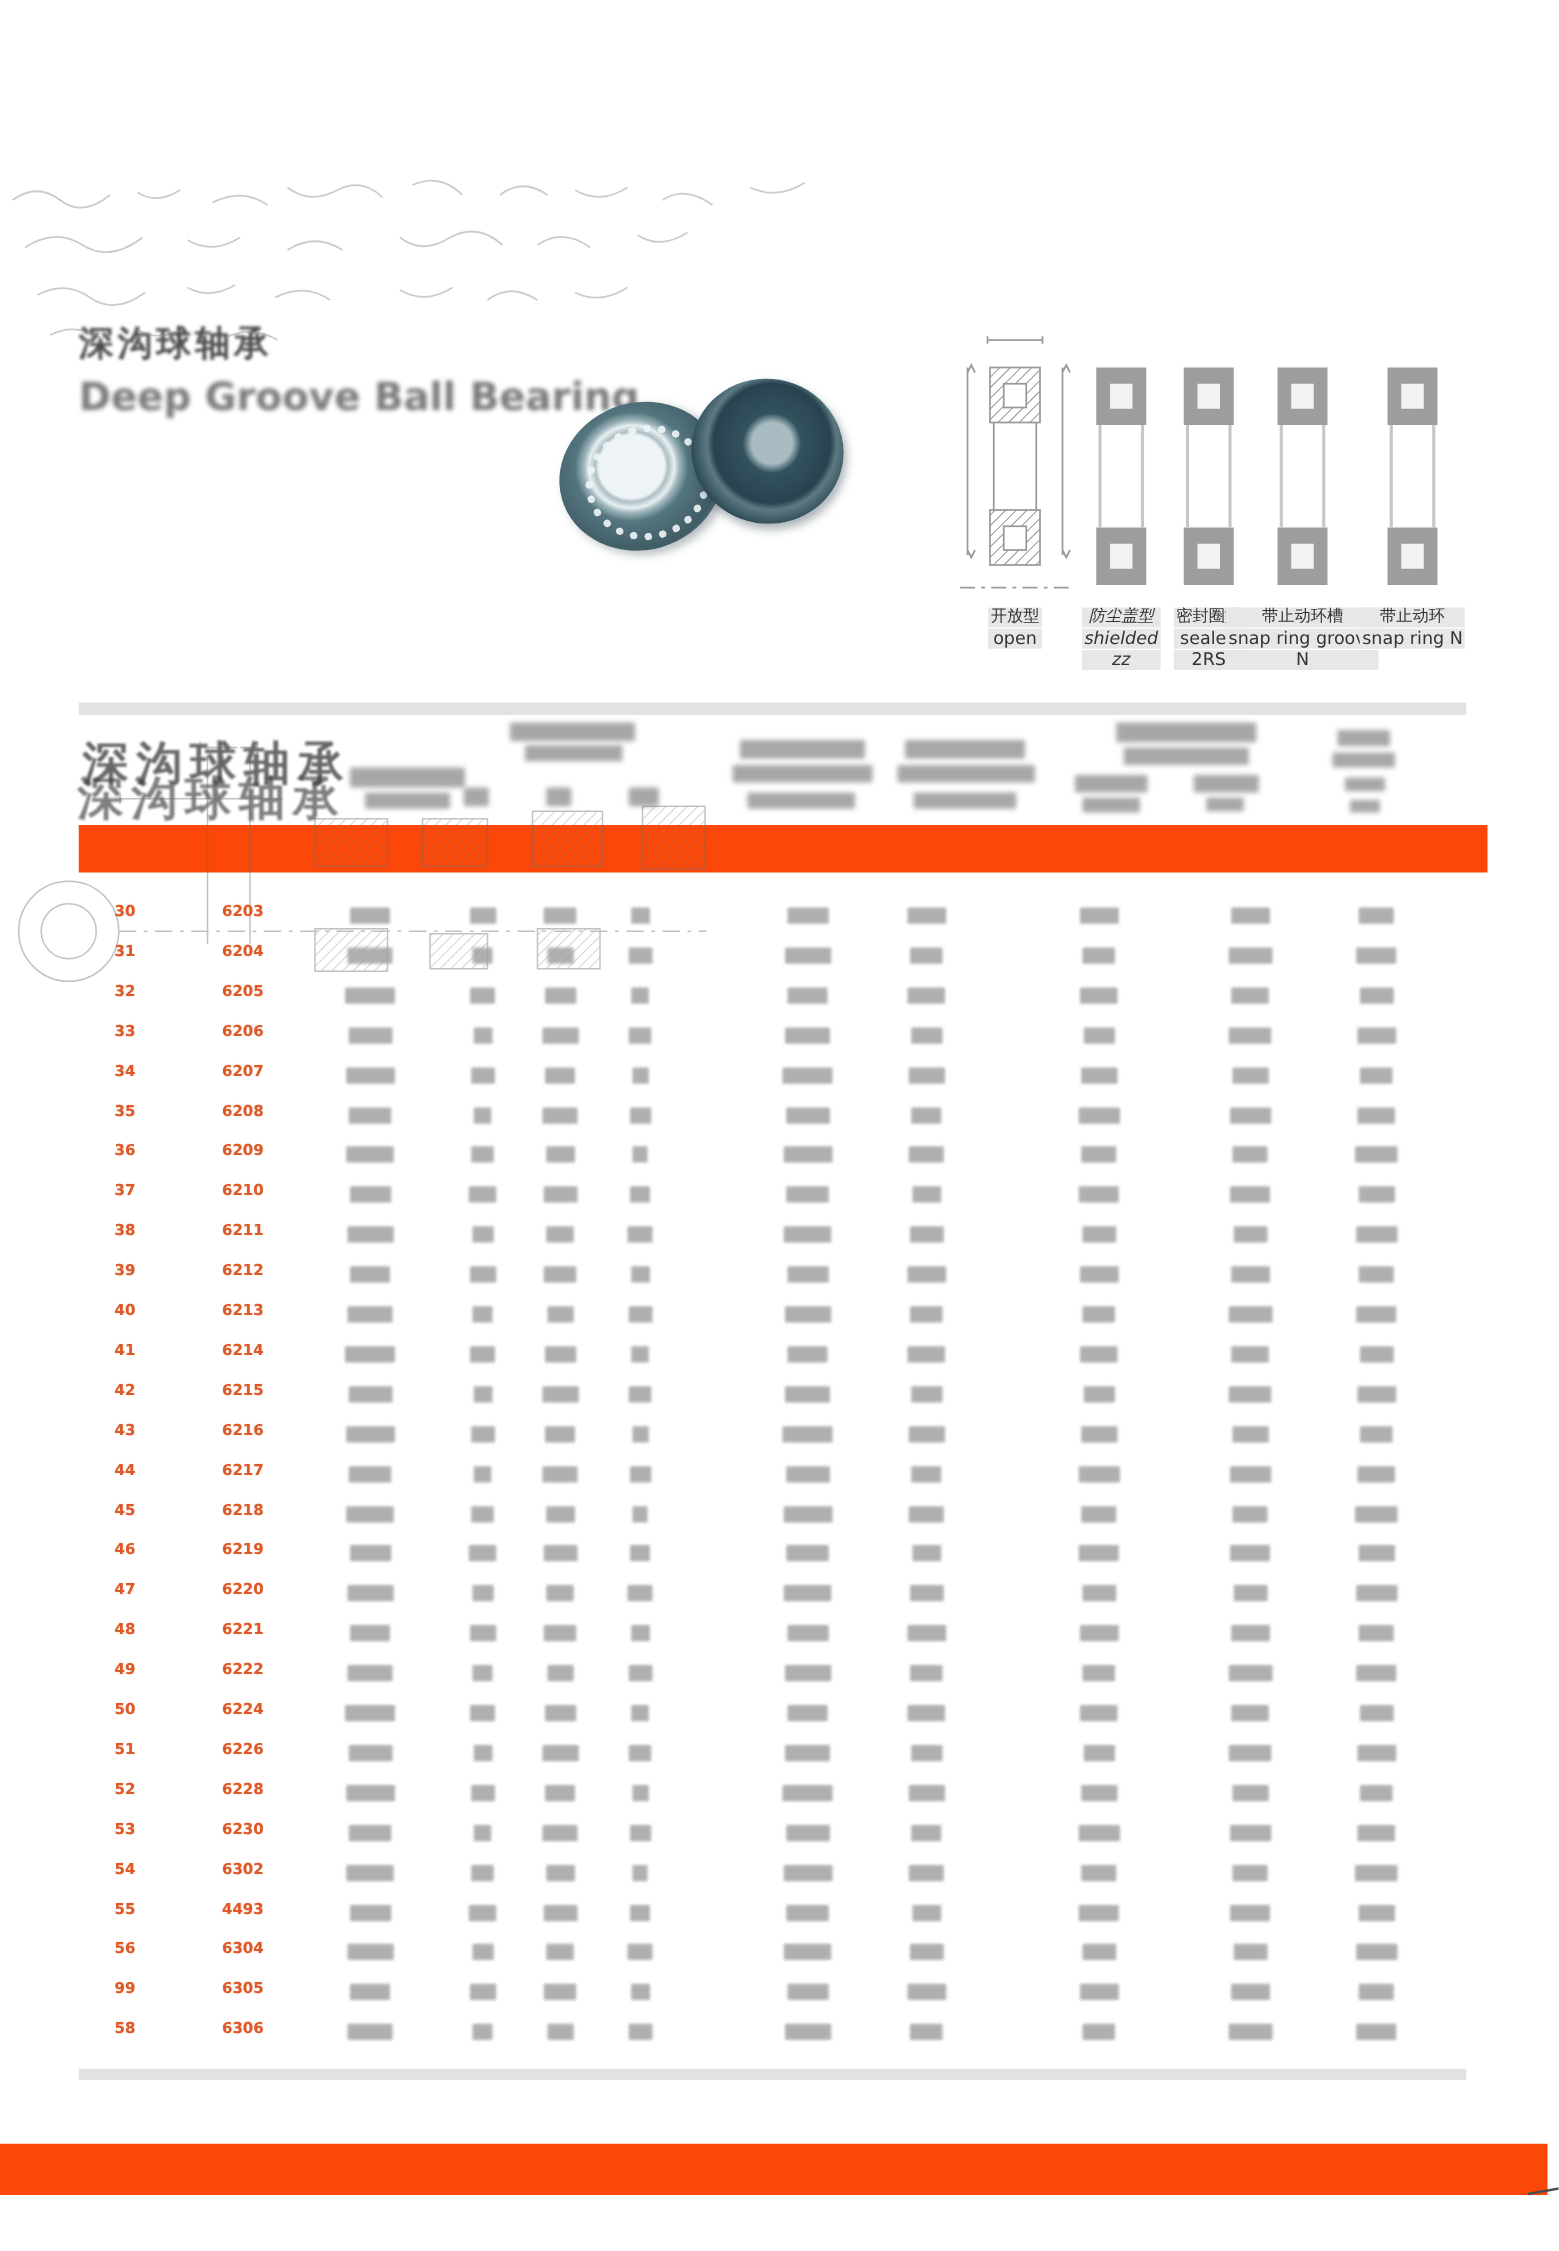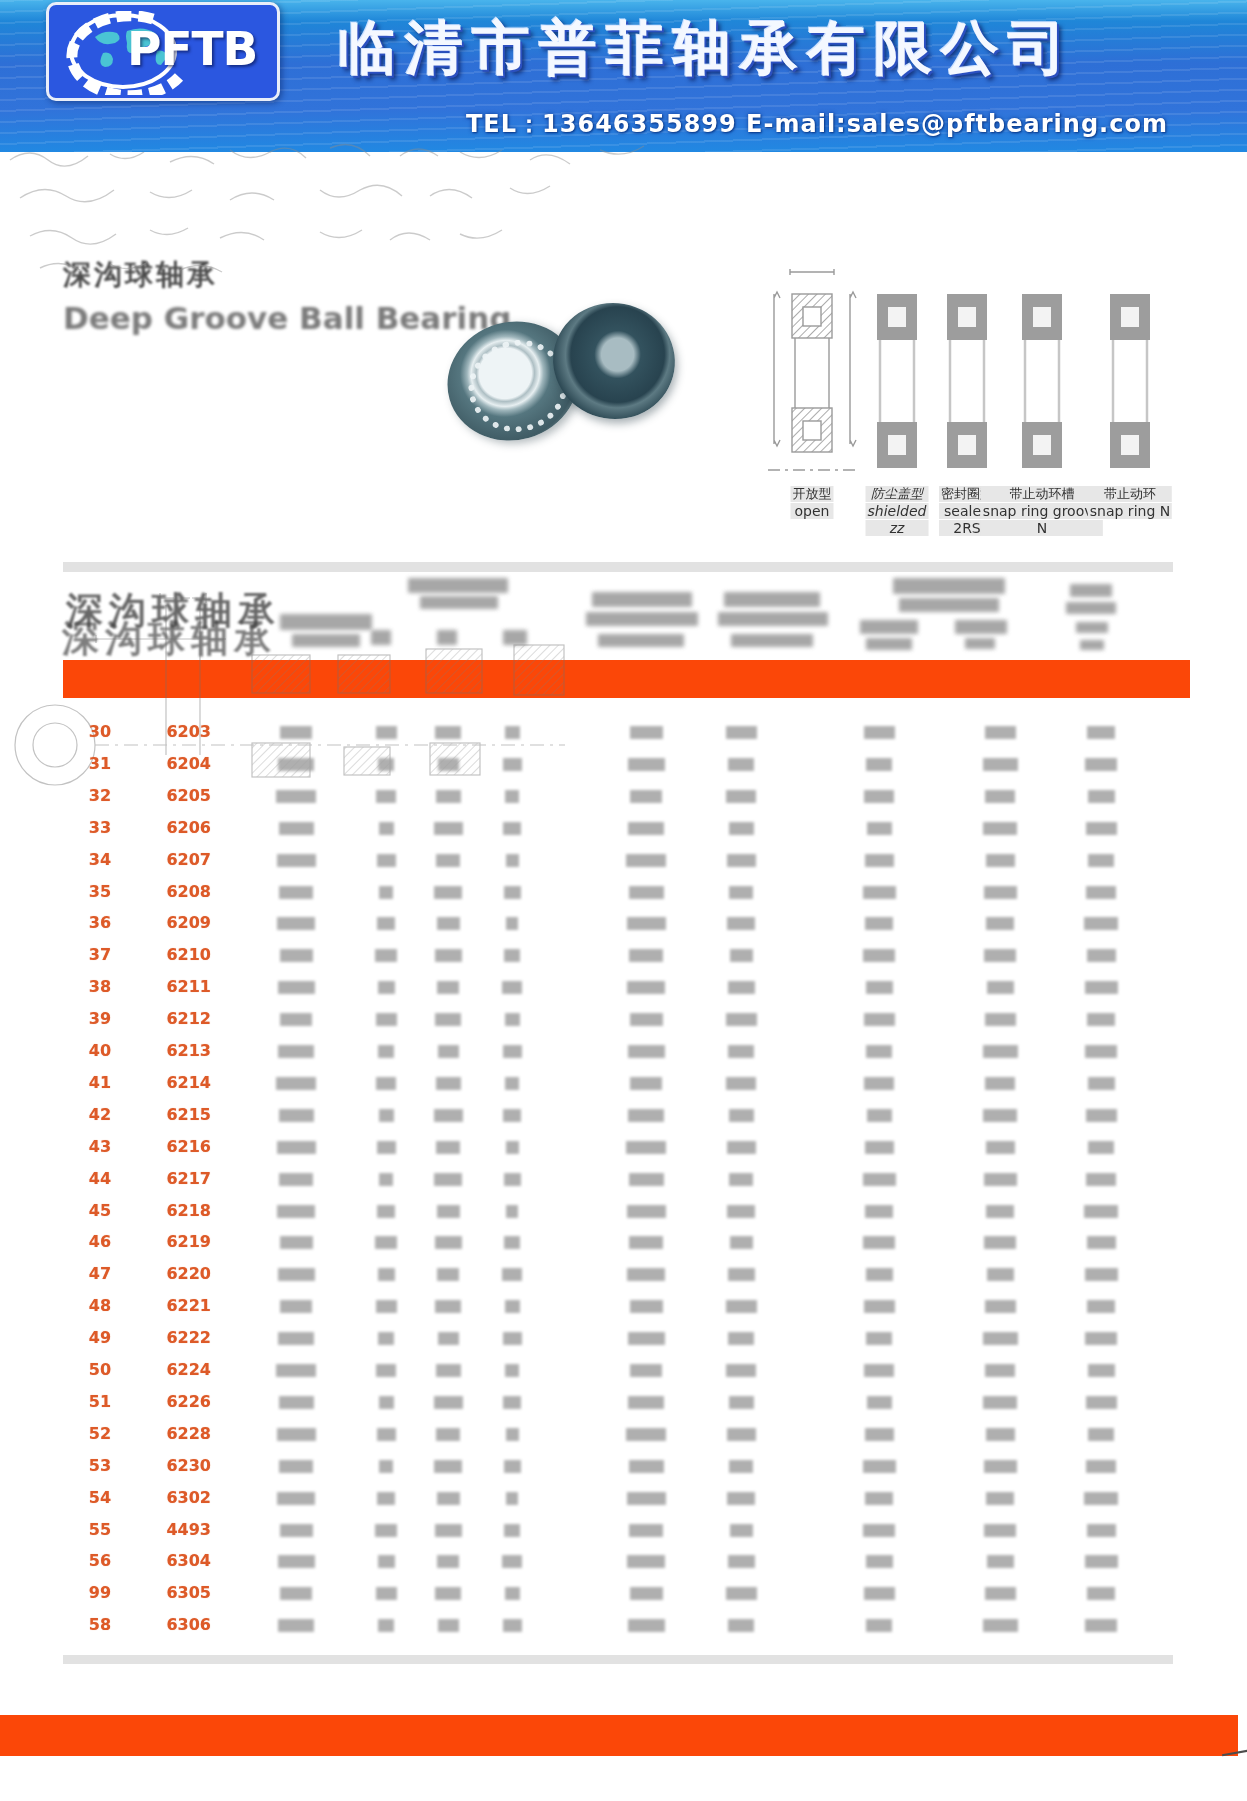--- a/index.html
+++ b/index.html
@@ -86,50 +86,35 @@
   #watermark-en{
     left:60px;top:692px;width:1000px;white-space:nowrap;
     font-size:58px;font-weight:bold;letter-spacing:1px;
     color:rgba(255,255,255,.72);
     -webkit-text-stroke:1.6px rgba(115,115,115,.95);
     z-index:6;
   }
   .hblob{position:absolute;background:#9b9b9b;filter:blur(2px);opacity:.88;border-radius:1px;z-index:2;}
   .row{position:absolute;left:0;width:1247px;height:22px;z-index:7;}
   .row-no,.row-model{
-    position:absolute;font-size:16px;font-weight:bold;color:var(--row-orange);
+    position:absolute;font-size:12px;font-weight:bold;color:var(--row-orange);
     text-shadow:0 0 1px rgba(221,90,40,.45);
   }
   .row-no{left:80px;width:40px;text-align:center;}
   .row-model{left:145px;width:66px;text-align:right;}
   .rblob{position:absolute;top:4px;height:13px;background:#a2a2a2;filter:blur(1.4px);opacity:.85;border-radius:1px;}
 
   #drawing-watermark{z-index:5;}
   #noise-squiggles{z-index:3;}
 </style>
 </head>
 <body>
 
 <div id="page">
 
-  <div id="banner" class="abs">
-    <div id="logo-box" class="abs">
-      <svg class="abs" style="left:8px;top:6px;" width="150" height="84" viewBox="0 0 150 84">
-        <ellipse cx="66" cy="40" rx="52" ry="36" fill="none" stroke="#ffffff" stroke-width="4"></ellipse>
-        <path d="M38 26 q10 -8 22 -4 q6 6 -2 10 q-14 4 -20 -6z" fill="#4ac4d4"></path>
-        <path d="M70 20 q16 -6 28 2 q8 8 -4 12 q-10 2 -16 8 q-10 2 -8 -10 q-2 -8 0 -12z" fill="#4ac4d4"></path>
-        <path d="M46 42 q8 -2 10 6 q0 8 -8 8 q-8 -2 -2 -14z" fill="#4ac4d4"></path>
-        <path d="M100 40 q8 -2 10 6 l-6 8 q-8 0 -4 -14z" fill="#4ac4d4"></path>
-        <path d="M96 8 A 58 40 0 1 0 122 66" fill="none" stroke="#ffffff" stroke-width="11" stroke-dasharray="15 7" stroke-linecap="butt"></path>
-      </svg>
-      <span id="logo-text" class="abs">PFTB</span>
-    </div>
-    <div id="company-name" class="abs">临清市普菲轴承有限公司</div>
-    <div id="contact-line" class="abs">TEL：13646355899  E-mail:sales@pftbearing.com</div>
-  </div>
 
   <svg id="noise-squiggles" class="abs" style="left:0;top:140px;" width="800" height="140" viewBox="0 0 800 140">
     <g fill="none" stroke="#8d8d8d" stroke-width="1.4" opacity="0.45">
       <path d="M10 20 q20 -14 38 0 t40 -4 M110 14 q16 10 34 -2 M170 22 q24 -12 44 2"></path>
       <path d="M230 10 q18 14 40 2 q20 -10 36 6 M330 8 q22 -10 40 8 M400 16 q18 -14 38 0"></path>
       <path d="M460 12 q20 12 42 -2 M530 20 q18 -12 40 4 M600 10 q22 10 44 -4"></path>
       <path d="M20 58 q24 -16 46 -2 t48 -6 M150 52 q20 12 42 -2 M230 60 q22 -14 44 0"></path>
       <path d="M320 50 q18 14 40 0 q22 -12 42 6 M430 56 q20 -14 42 2 M510 48 q18 12 40 -2"></path>
       <path d="M30 96 q22 -12 42 2 t44 -4 M150 90 q18 10 38 -2 M220 98 q24 -12 44 2"></path>
       <path d="M320 92 q20 12 42 -2 M390 100 q18 -14 40 0 M460 94 q20 10 42 -4"></path>

